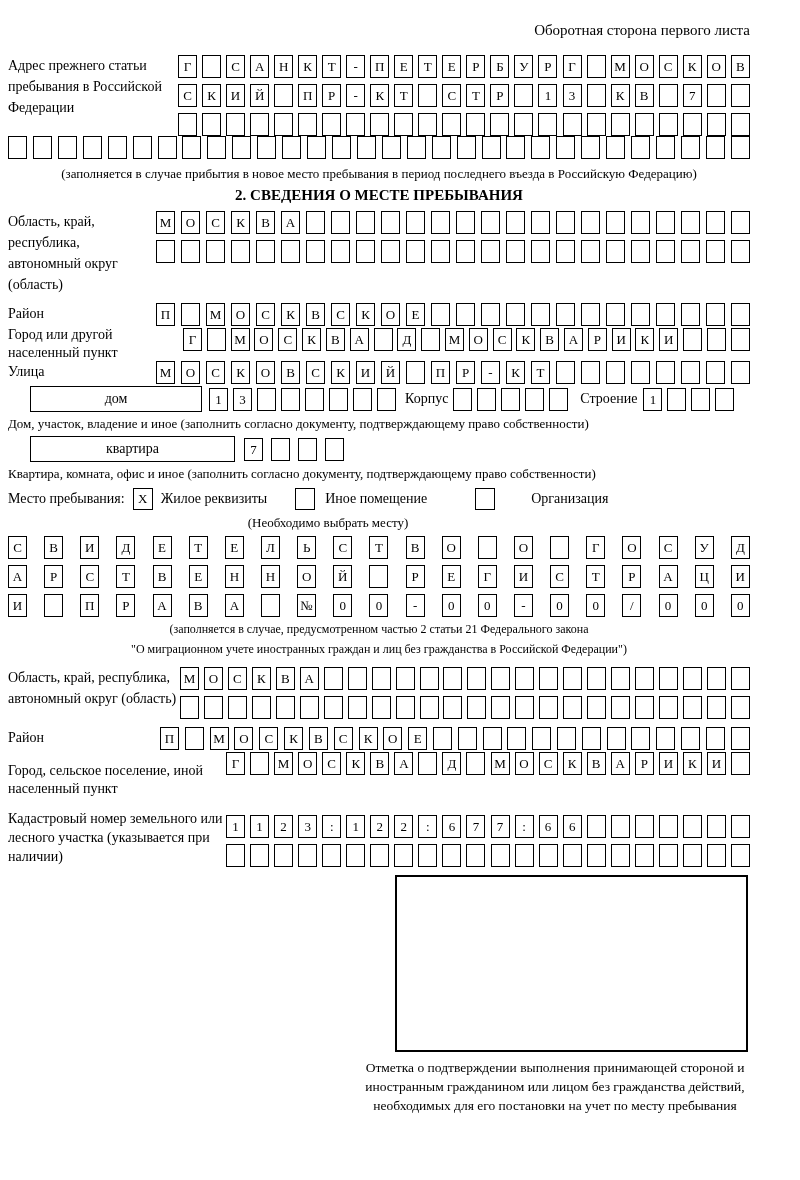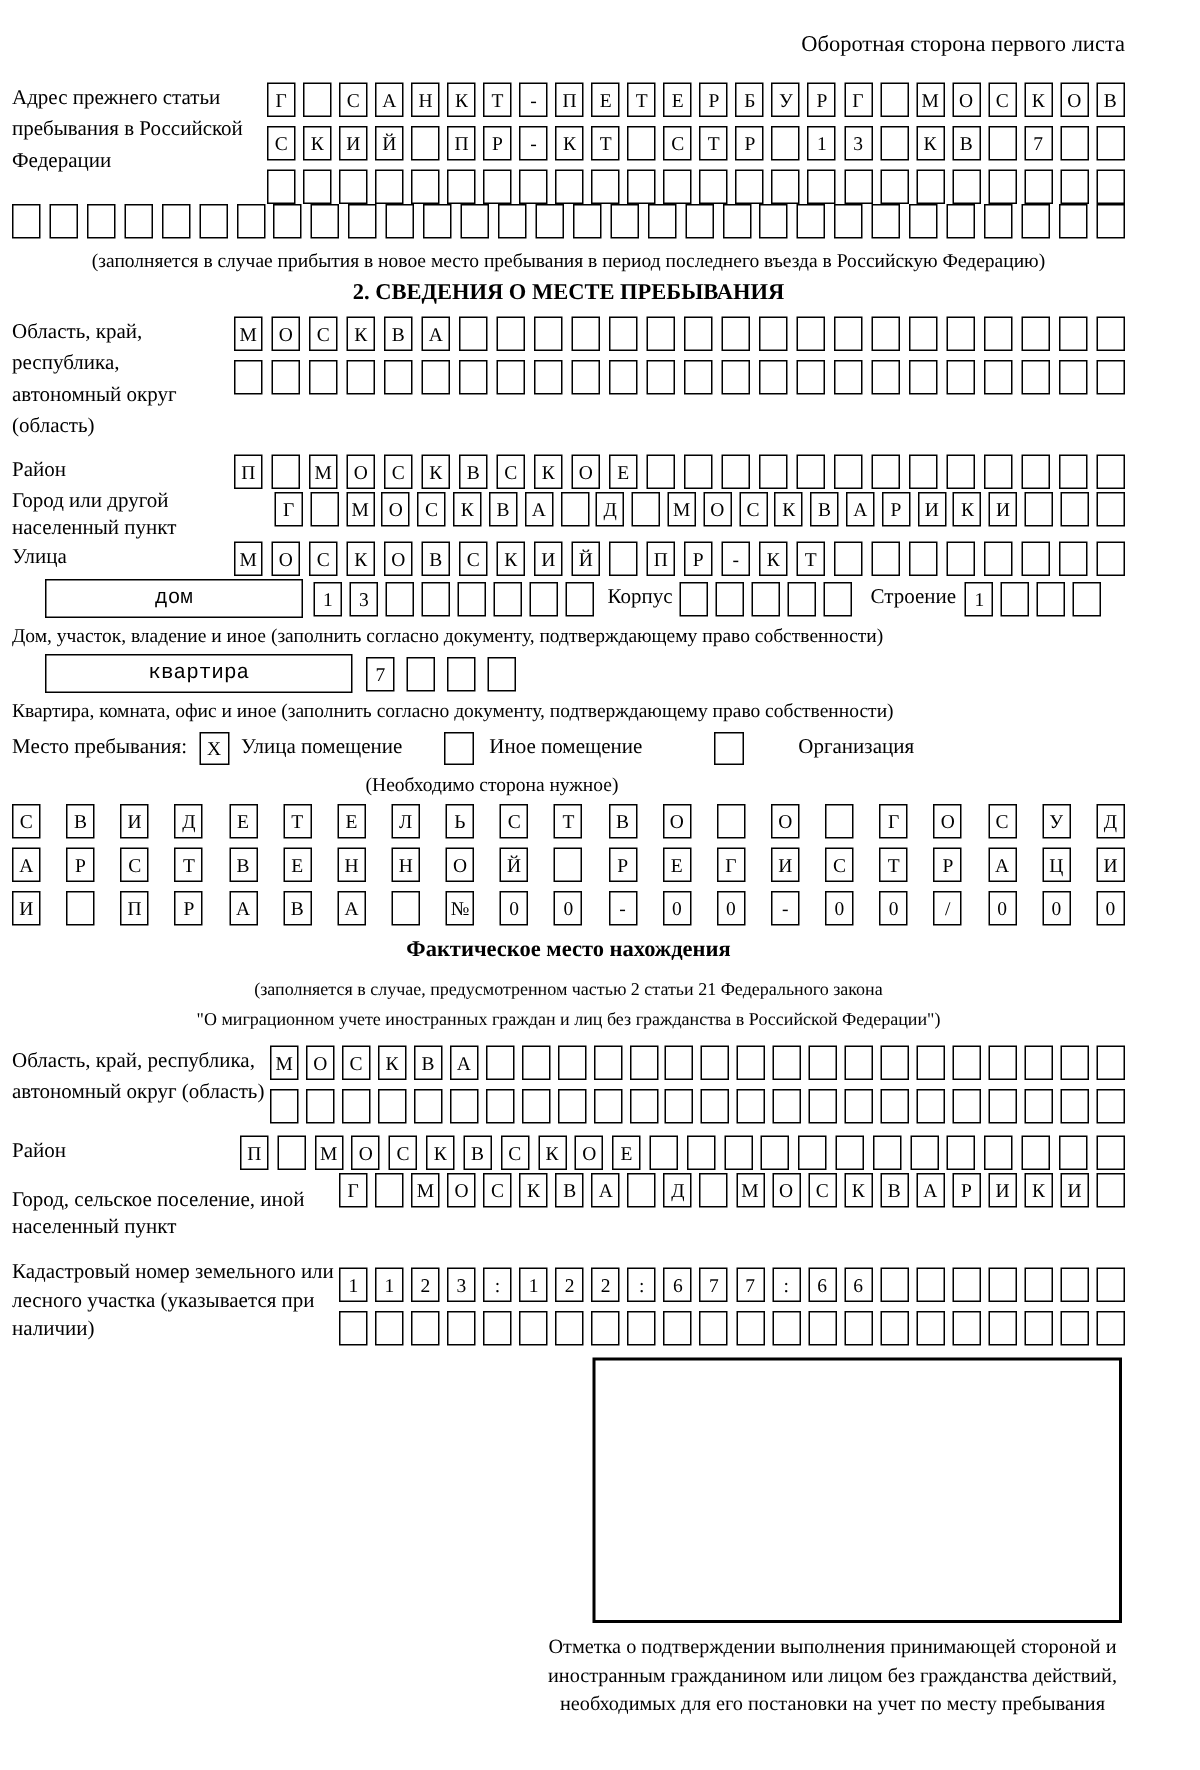--- a/index.html
+++ b/index.html
@@ -14,21 +14,21 @@
   .boxrow{display:flex;justify-content:space-between;margin-bottom:6px;}
   .boxrow:last-child{margin-bottom:0;}
   .cbox{box-sizing:border-box;flex:none;width:19px;height:23px;border:1.6px solid #000;
         display:inline-flex;align-items:center;justify-content:center;
         font-size:13px;line-height:1;}
   .gaprow{display:flex;justify-content:flex-start;gap:5px;margin-bottom:0;}
   .caption{font-size:13px;line-height:17px;margin:1px 0 4px 0;}
   .center{text-align:center;}
   .sec-title{font-size:15px;font-weight:bold;text-align:center;margin:5px 0 7px 0;}
   .bigbox{box-sizing:border-box;border:1.6px solid #000;height:26px;display:flex;
-          align-items:center;justify-content:center;font-size:14px;flex:none;font-family:Liberation Mono, monospace;}
+          align-items:center;justify-content:center;font-size:14px;flex:none;}
   .inline-label{font-size:14px;line-height:26px;flex:none;}
   .chk{box-sizing:border-box;width:20px;height:22px;border:1.6px solid #000;flex:none;
        display:inline-flex;align-items:center;justify-content:center;font-size:13px;}
   .mb8{margin-bottom:8px;}
   .stamp-box{box-sizing:border-box;border:2px solid #000;width:353px;height:177px;margin:8px 0 6px 387px;}
   .stamp-caption{width:410px;margin-left:342px;text-align:center;font-size:13.5px;line-height:19px;}
   .fact-caption{font-size:12px;line-height:20px;text-align:center;margin:2px 0 8px 0;}
   .offset18{margin-top:18px;}
   .mt2{margin-top:2px;}
   .lh17{line-height:17.5px;}
@@ -344,27 +344,27 @@
         <span class="cbox"></span>
         <span class="cbox"></span>
         <span class="cbox"></span>
       </div>
   </div>
   <div class="caption">Квартира, комната, офис и иное (заполнить согласно документу, подтверждающему право собственности)</div>
 
   <div class="flexrow" style="align-items:center;margin:4px 0 2px 0;">
     <div class="inline-label">Место пребывания:</div>
     <span class="chk" style="margin-left:8px;">X</span>
-    <span class="inline-label" style="margin-left:8px;">Улица помещение</span>
+    <span class="inline-label" style="margin-left:8px;">Жилое реквизиты</span>
     <span class="chk" style="margin-left:28px;"></span>
     <span class="inline-label" style="margin-left:10px;">Иное помещение</span>
     <span class="chk" style="margin-left:48px;"></span>
     <span class="inline-label" style="margin-left:36px;">Организация</span>
   </div>
-  <div class="caption" style="margin-left:150px;width:340px;text-align:center;">(Необходимо сторона нужное)</div>
+  <div class="caption" style="margin-left:150px;width:340px;text-align:center;">(Необходимо выбрать месту)</div>
 
   <div class="flexrow" style="margin-top:5px;">
     <div class="grow">
       <div class="boxrow">
           <span class="cbox">С</span>
           <span class="cbox">В</span>
           <span class="cbox">И</span>
           <span class="cbox">Д</span>
           <span class="cbox">Е</span>
           <span class="cbox">Т</span>
@@ -426,21 +426,20 @@
           <span class="cbox">0</span>
           <span class="cbox">0</span>
           <span class="cbox">/</span>
           <span class="cbox">0</span>
           <span class="cbox">0</span>
           <span class="cbox">0</span>
         </div>
     </div>
   </div>
 
-  <div class="sec-title" style="margin-top:8px;">Фактическое место нахождения</div>
   <div class="fact-caption">
     <div>(заполняется в случае, предусмотренном частью 2 статьи 21 Федерального закона</div>
     <div>"О миграционном учете иностранных граждан и лиц без гражданства в Российской Федерации")</div>
   </div>
 
   <div class="flexrow mb8">
     <div class="label w172">Область, край, республика, автономный округ (область)</div>
     <div class="grow">
       <div class="boxrow">
           <span class="cbox">М</span>

